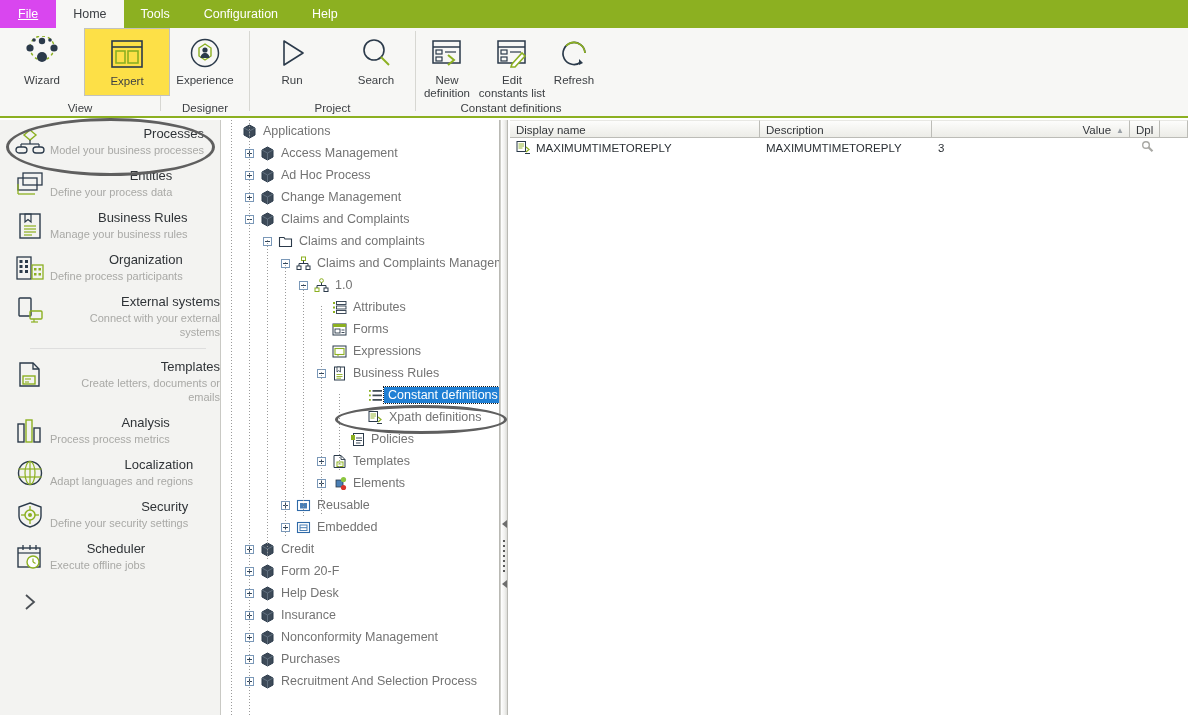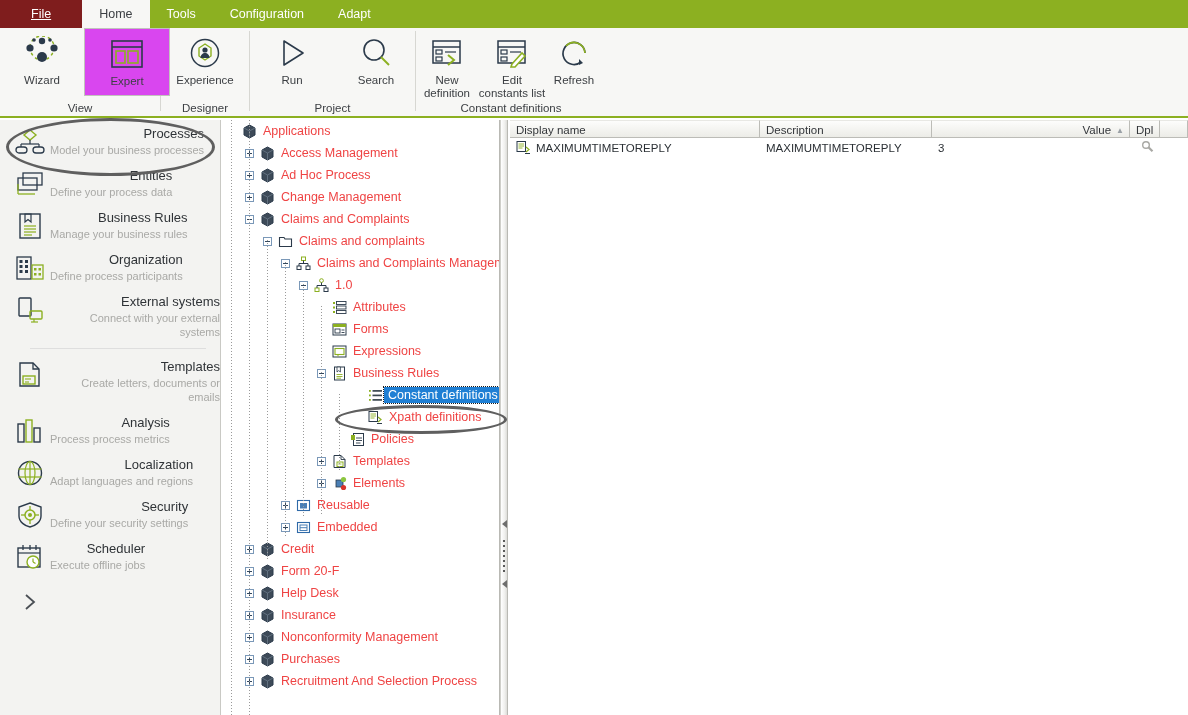--- a/index.html
+++ b/index.html
@@ -14,21 +14,21 @@
 
   
   .tabbar {
     height: 28px; background: #8cb021; display: flex; align-items: flex-end;
     position: relative;
   }
   .tab {
     height: 28px; line-height: 28px; padding: 0 17px;
     color: #ffffff; font-size: 12.5px; cursor: default; white-space: nowrap;
   }
-  .tab.file { background: #7f1d1d; padding: 0 31px; text-decoration: underline; }
+  .tab.file { background: #d946ef; padding: 0 18px; text-decoration: underline; }
   .tab.active { background: #f7f7f5; color: #3d4044; }
 
   
   .ribbon {
     height: 90px; background: #f7f7f5; position: relative;
     border-bottom: 2px solid #8cb021;
     display: flex; align-items: flex-start;
   }
   .rgroup { position: relative; height: 88px; display: flex; flex-direction: column; }
   .rgroup .rowbtns { display: flex; align-items: flex-start; height: 68px; }
@@ -40,21 +40,21 @@
 
   .rbtn {
     width: 96px; display: flex; flex-direction: column; align-items: center;
     padding-top: 5px; cursor: default;
   }
   .rbtn .ico { height: 40px; display: flex; align-items: center; justify-content: center; }
   .rbtn .lab {
     font-size: 11.5px; color: #3d4044; text-align: center; line-height: 13px;
     margin-top: 1px; width: 84px;
   }
-  .rbtn.selected { background: #d946ef; height: 68px; border:1px solid #c2c2bd; }
+  .rbtn.selected { background: #fde047; height: 68px; border:1px solid #c2c2bd; }
 
   
   .sidebar {
     position: absolute; left: 0; top: 120px; width: 221px; height: 595px;
     background: #f3f3f1; border-right: 1px solid #c9c9c4;
   }
   .side-item { display: flex; align-items: flex-start; padding: 6px 0 5px 12px; cursor: default; }
   .side-item .sico { width: 36px; flex: 0 0 36px; display:flex; align-items:center; justify-content:center; padding-top:2px;}
   .side-item .stext { padding-left: 2px; text-align: right; }
   .side-item .stitle { font-size: 13px; color: #2f3337; line-height: 16px; }
@@ -62,21 +62,21 @@
   .side-div { height:1px; background:#dedede; margin: 4px 14px 4px 30px; }
   .side-expand { padding: 14px 0 0 20px; }
 
   
   .treepanel {
     position: absolute; left: 222px; top: 120px; width: 278px; height: 595px;
     background: #ffffff; overflow: hidden;
     border-right: 1px solid #b9b9b4;
   }
   .trow { display: flex; align-items: center; height: 22px; white-space: nowrap; cursor: default; position: relative; }
-  .tlabel { font-size: 12.5px; color: #ef4444; padding-left: 5px; }
+  .tlabel { font-size: 12.5px; color: #737373; padding-left: 5px; }
   .tlabel.sel { background:#1f7fd4; color:#fff; outline: 1px dotted #1a1a1a; padding: 1px 3px 1px 4px; }
   .plusbox {
     width: 9px; height: 9px; border: 1px solid #7a98b8; background: #fff;
     position: relative; display: inline-block; flex: 0 0 9px;
   }
   .plusbox::before { content:""; position:absolute; left:1px; right:1px; top:3px; height:1px; background:#33485e; }
   .plusbox.plus::after { content:""; position:absolute; top:1px; bottom:1px; left:3px; width:1px; background:#33485e; }
   .tstub { width: 13px; flex: 0 0 13px; }
   .ticon { width: 18px; flex: 0 0 18px; display:flex; align-items:center; justify-content:center; }
 
@@ -115,21 +115,21 @@
 </head>
 <body>
 
 <div id="app">
 
   <div class="tabbar">
     <div class="tab file">File</div>
     <div class="tab active">Home</div>
     <div class="tab">Tools</div>
     <div class="tab">Configuration</div>
-    <div class="tab">Adapt</div>
+    <div class="tab">Help</div>
   </div>
 
   <div class="ribbon">
 
     <div class="rgroup" style="width:160px;">
       <div class="rowbtns">
         <div class="rbtn">
           <div class="ico">
             <svg width="38" height="34" viewBox="0 0 38 34">
               <path d="M7 11 A12 11 0 0 1 31 11" fill="none" stroke="#8cb021" stroke-width="1.4" stroke-dasharray="3,3"></path>

